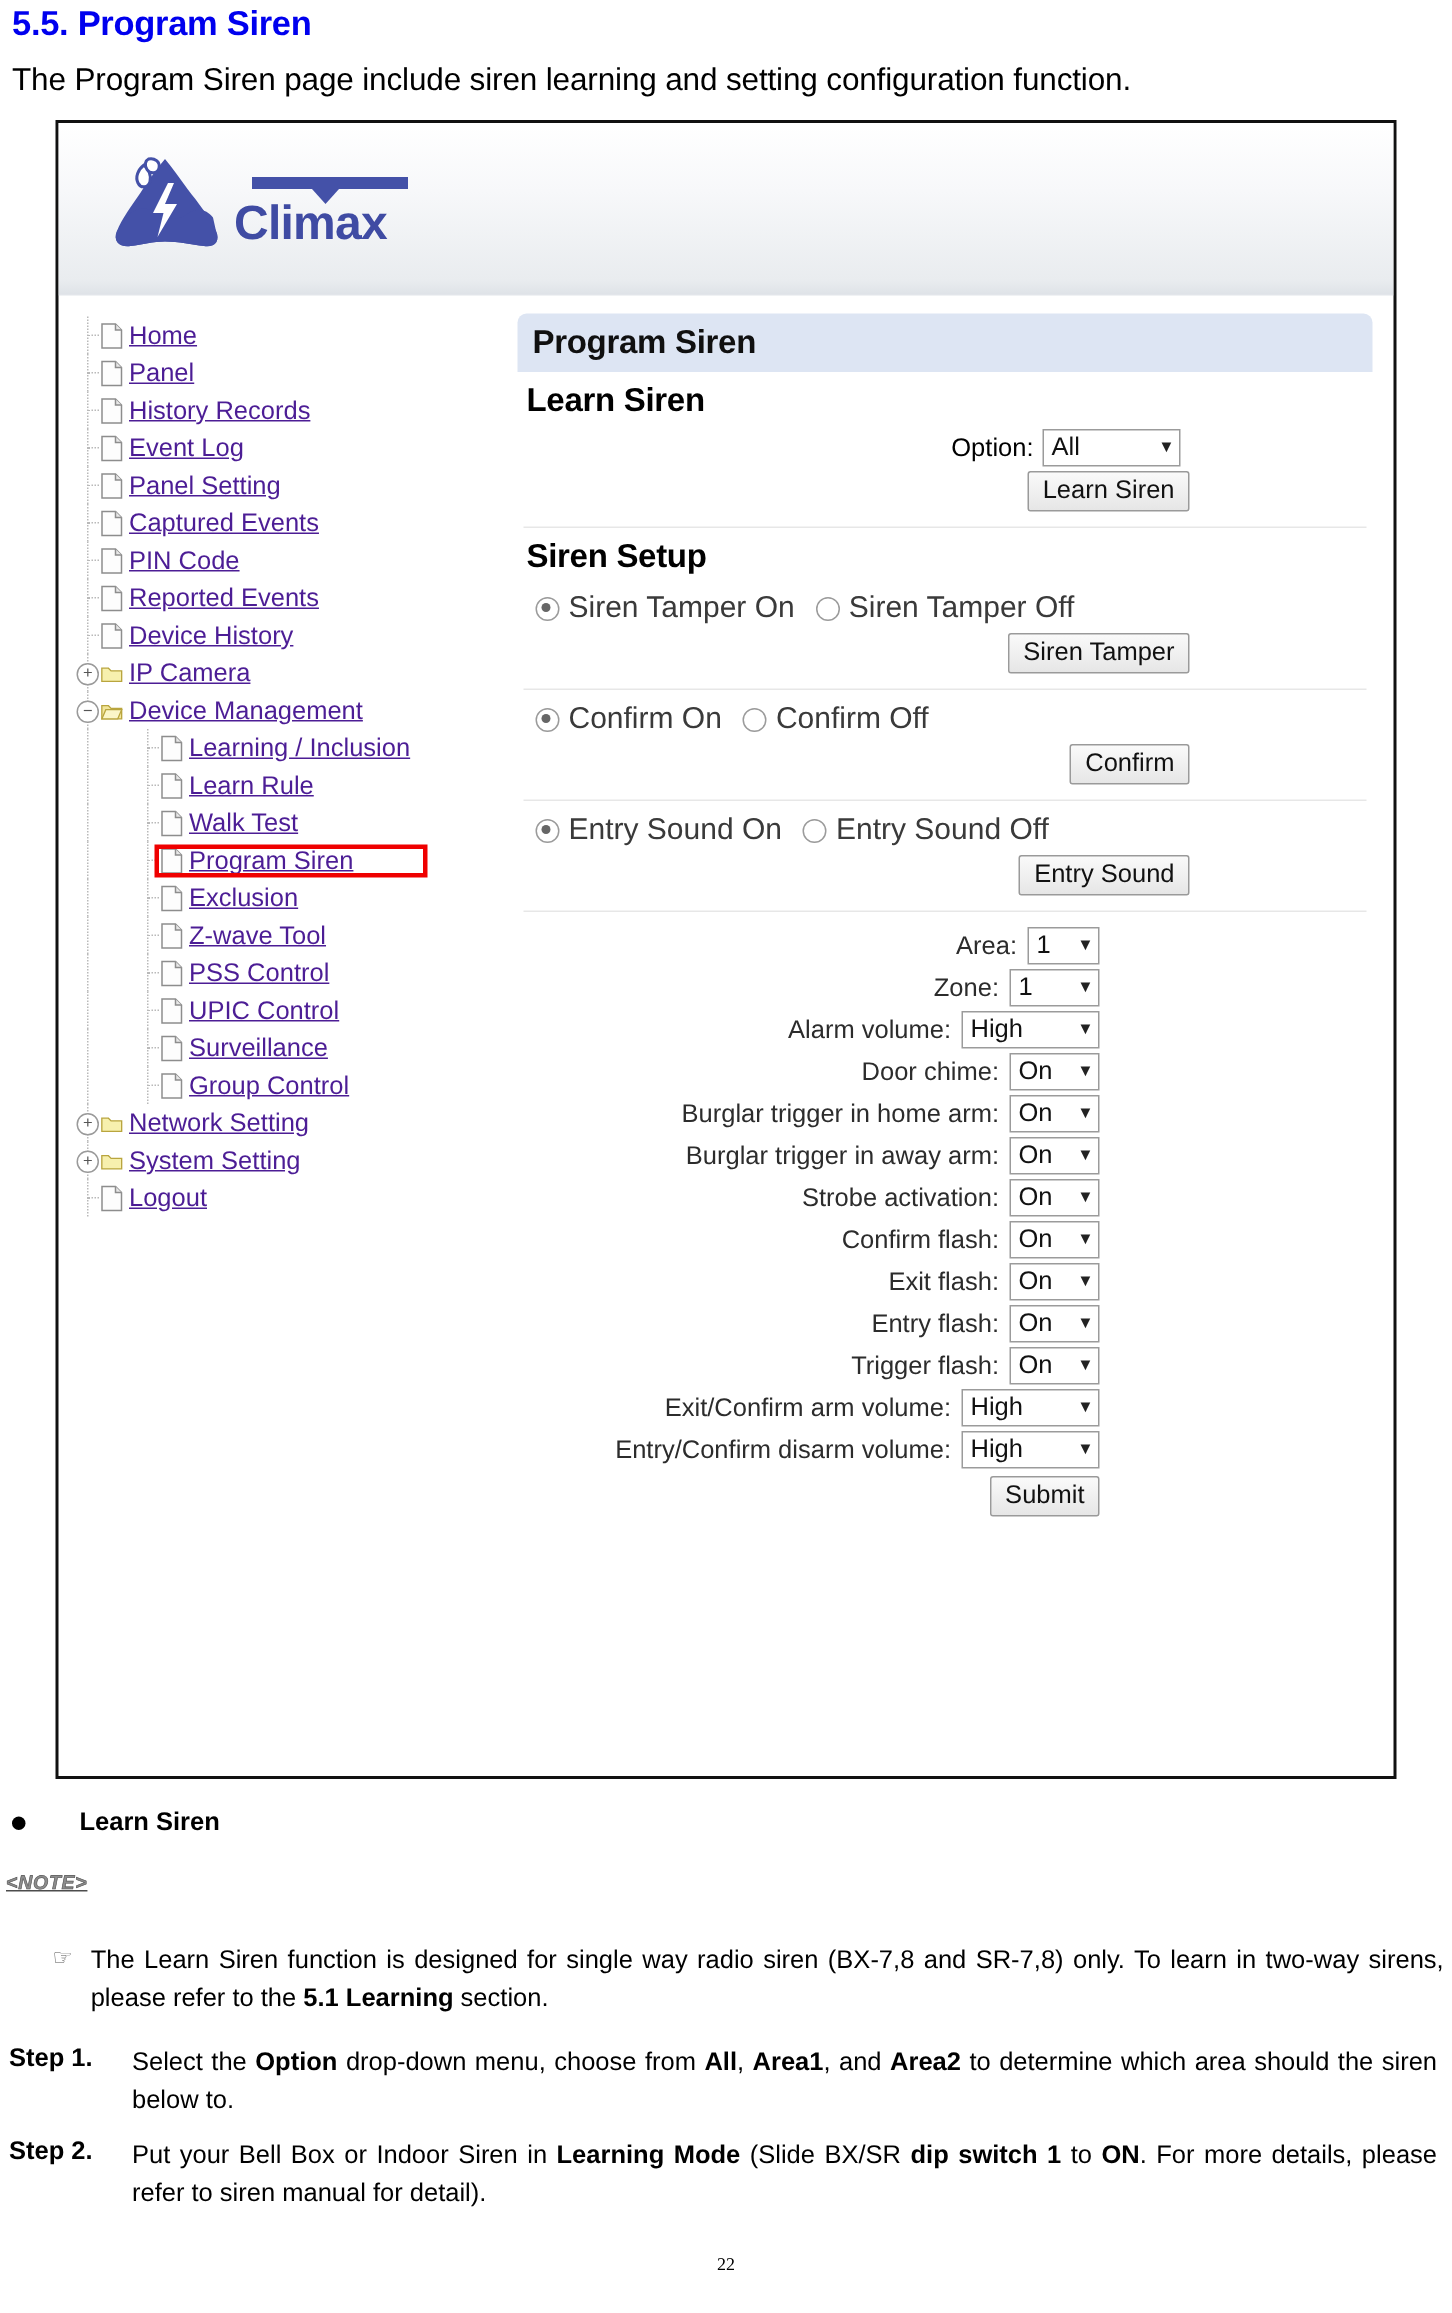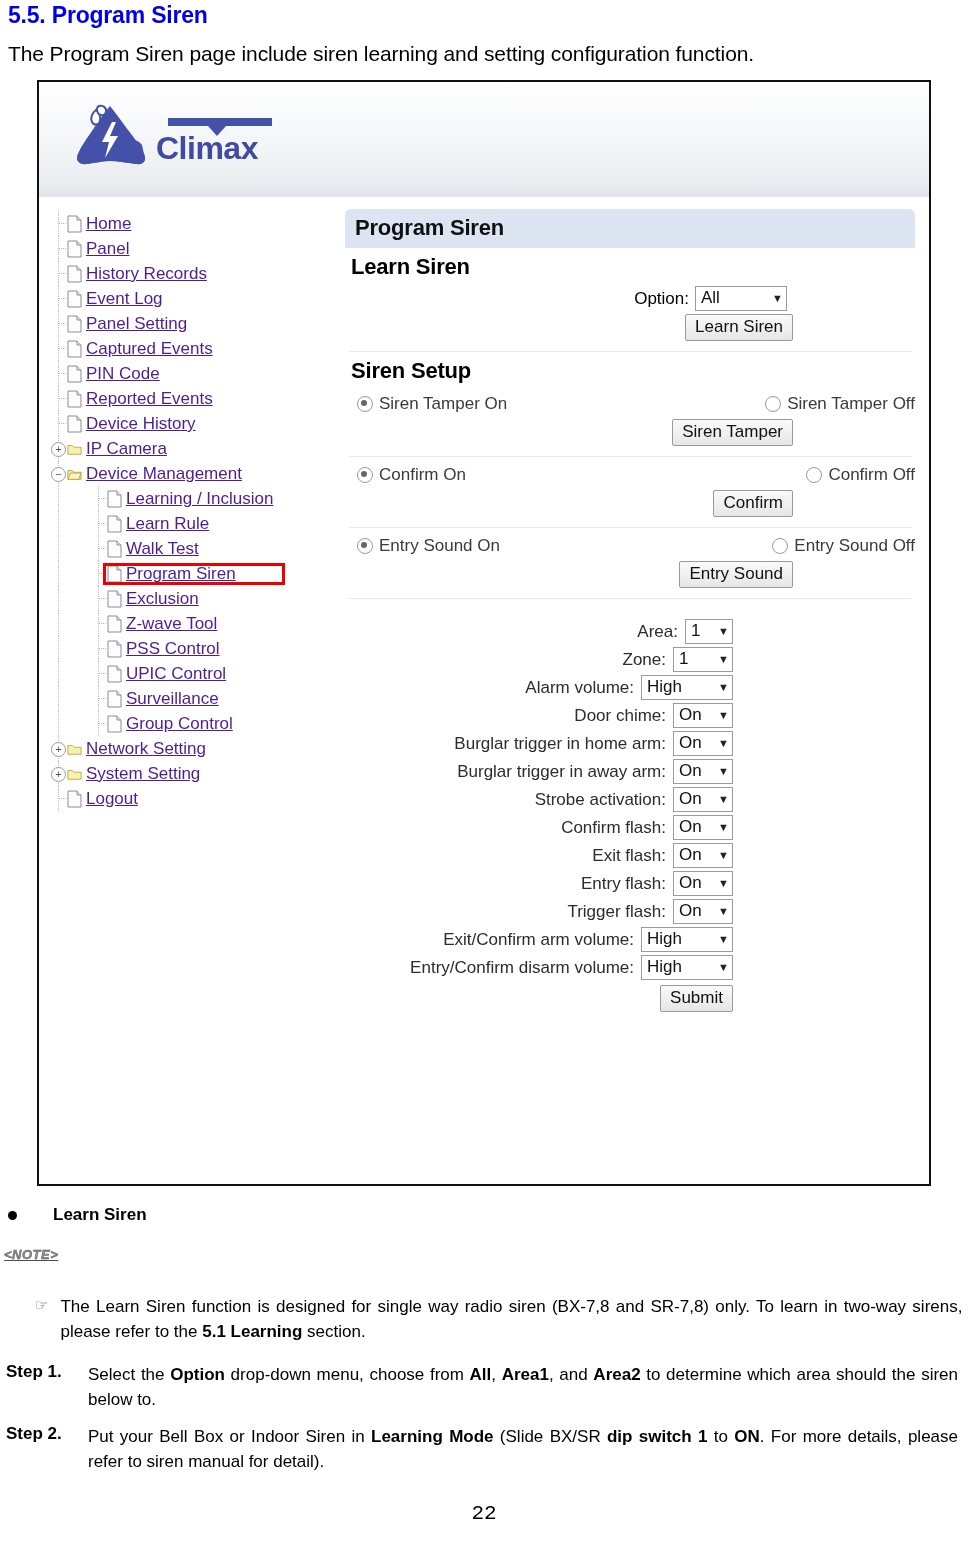--- a/index.html
+++ b/index.html
@@ -153,23 +153,22 @@
   }
   .hr { border-top: 1px solid #e7e7e7; margin: 10px 4px 0 4px; }
 
   .right-row {
     display: flex; justify-content: flex-end; align-items: center;
     gap: 6px; padding-right: 128px;
     font-size: 17px; margin-top: 6px;
   }
   .radios {
     display: flex; align-items: center; gap: 14px;
-    font-size: 17px; color: #3a3a3a;
+    font-size: 20px; color: #3a3a3a;
     padding: 8px 0 2px 12px;
-    justify-content: space-between;
   }
   .radio-item { display: flex; align-items: center; gap: 6px; }
   .radio {
     width: 14px; height: 14px; border-radius: 50%;
     border: 1px solid #9b9b9b;
     background: radial-gradient(circle, #fff 0 42%, #fff 42%);
     background-color: #f3f3f3;
     display: inline-block; position: relative; flex: 0 0 auto;
   }
   .radio.on::after {
@@ -208,21 +207,21 @@
   .sel.w-md { width: 60px; }
   .sel.w-lg { width: 92px; }
 
   .field-row {
     display: flex; align-items: center; justify-content: flex-end;
     gap: 7px; margin-bottom: 3px;
     padding-right: 182px;
     font-size: 17px; color: #2c2c2c;
   }
   .field-row .lab { white-space: nowrap; }
-  .form-block { margin-top: 20px; }
+  .form-block { margin-top: 10px; }
   .submit-row {
     display: flex; justify-content: flex-end;
     padding-right: 182px; margin-top: 5px;
   }
 
   
   .bullet-line {
     position: absolute; left: 8px; top: 1205px;
     font-size: 17px; font-weight: bold;
     display: flex; align-items: center;
@@ -254,22 +253,22 @@
     display: flex; gap: 10px;
     width: 960px;
   }
   .step-lab { font-weight: bold; white-space: nowrap; flex: 0 0 auto; width: 72px; }
   .step-text { line-height: 25px; text-align: justify; width: 870px; }
   .step1 { top: 1362px; }
   .step2 { top: 1424px; }
 
   .page-num {
     position: absolute; left: 0; top: 1502px; width: 968px;
-    text-align: center; font-size: 21px;
-    font-family: Liberation Mono, monospace;
+    text-align: center; font-size: 12px;
+    font-family: Liberation Serif, serif;
   }
   b { font-weight: bold; }
 </style>
 </head>
 <body>
 
 <div class="doc-heading">5.5. Program Siren</div>
 <div class="doc-intro">The Program Siren page include siren learning and setting configuration function.</div>
 
 <div class="shot">

